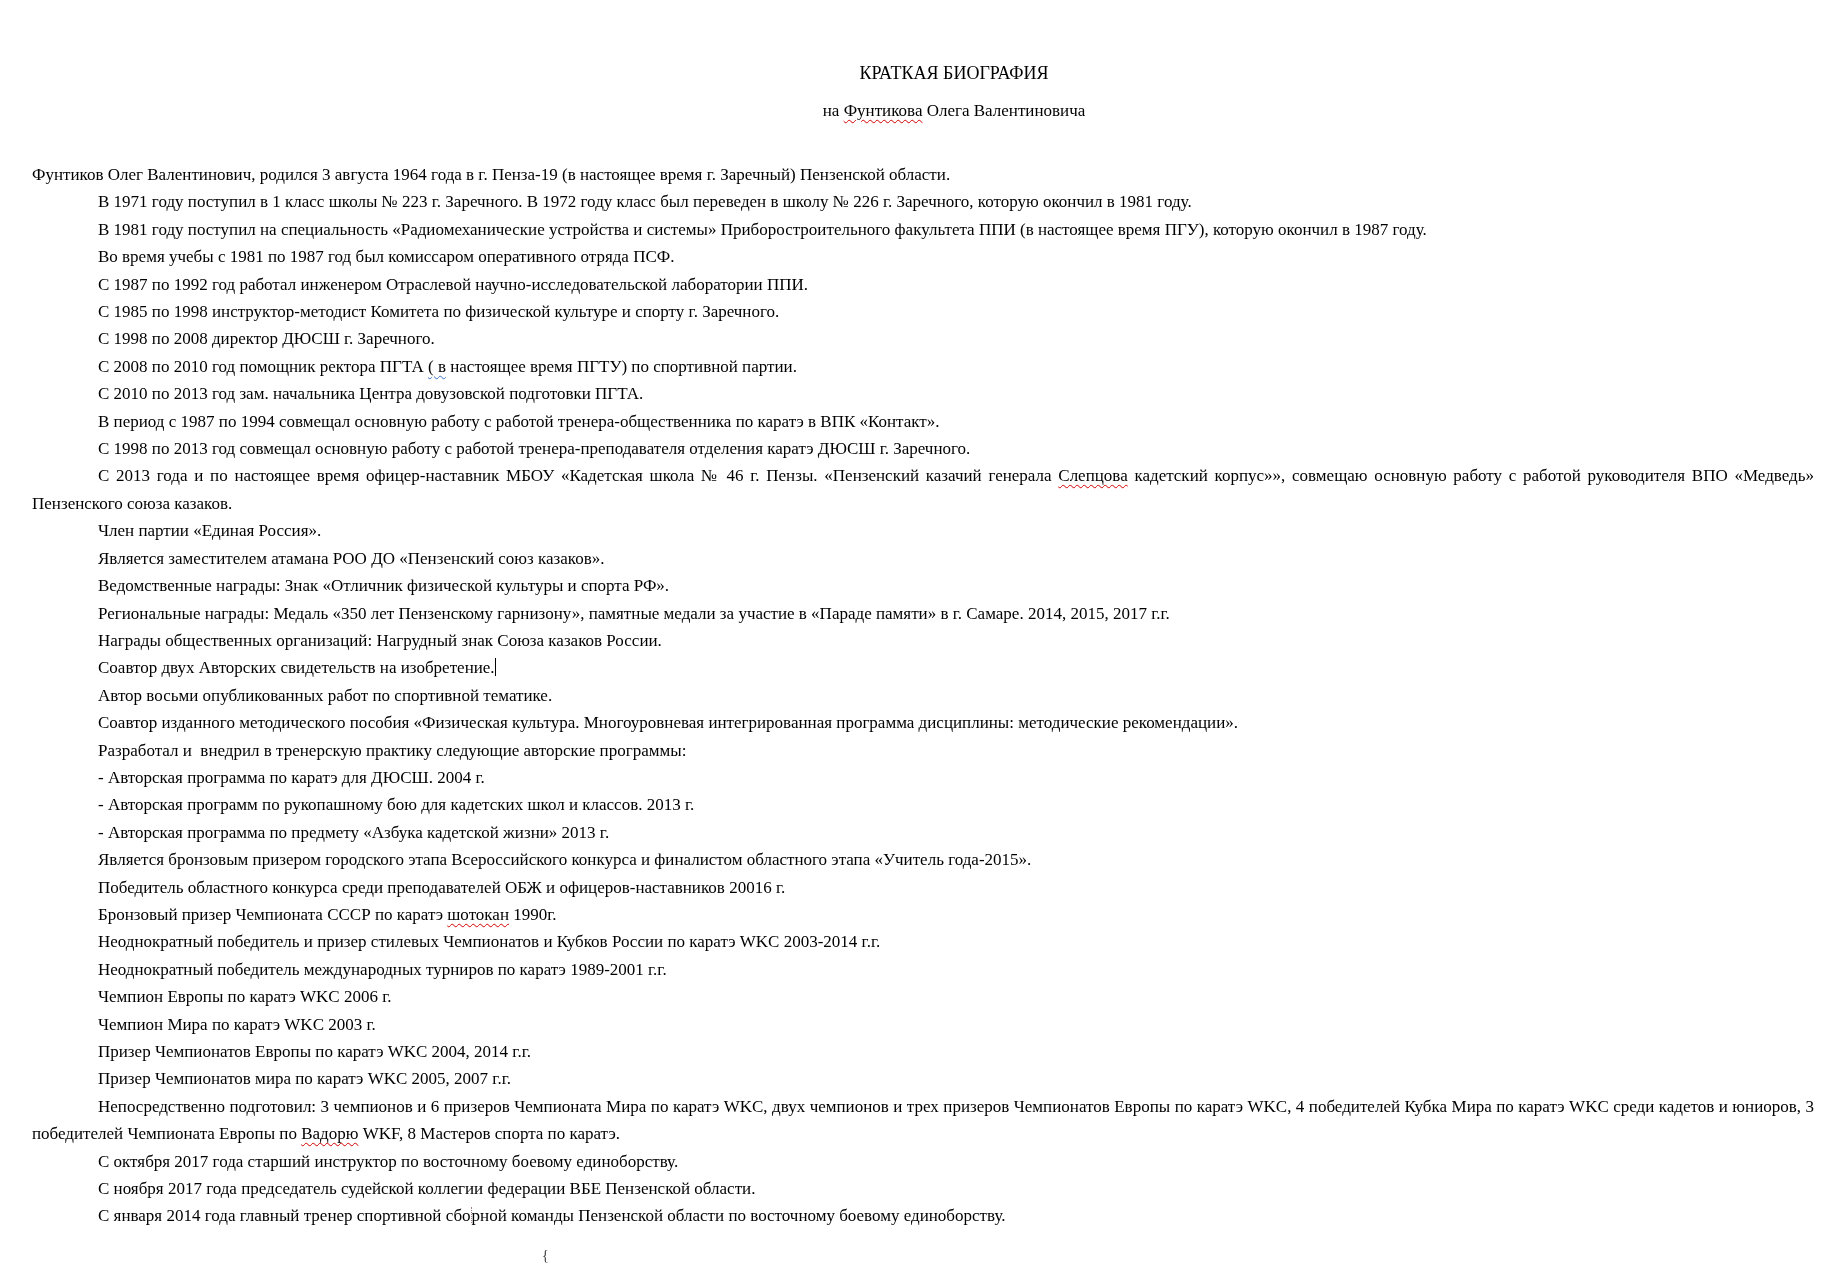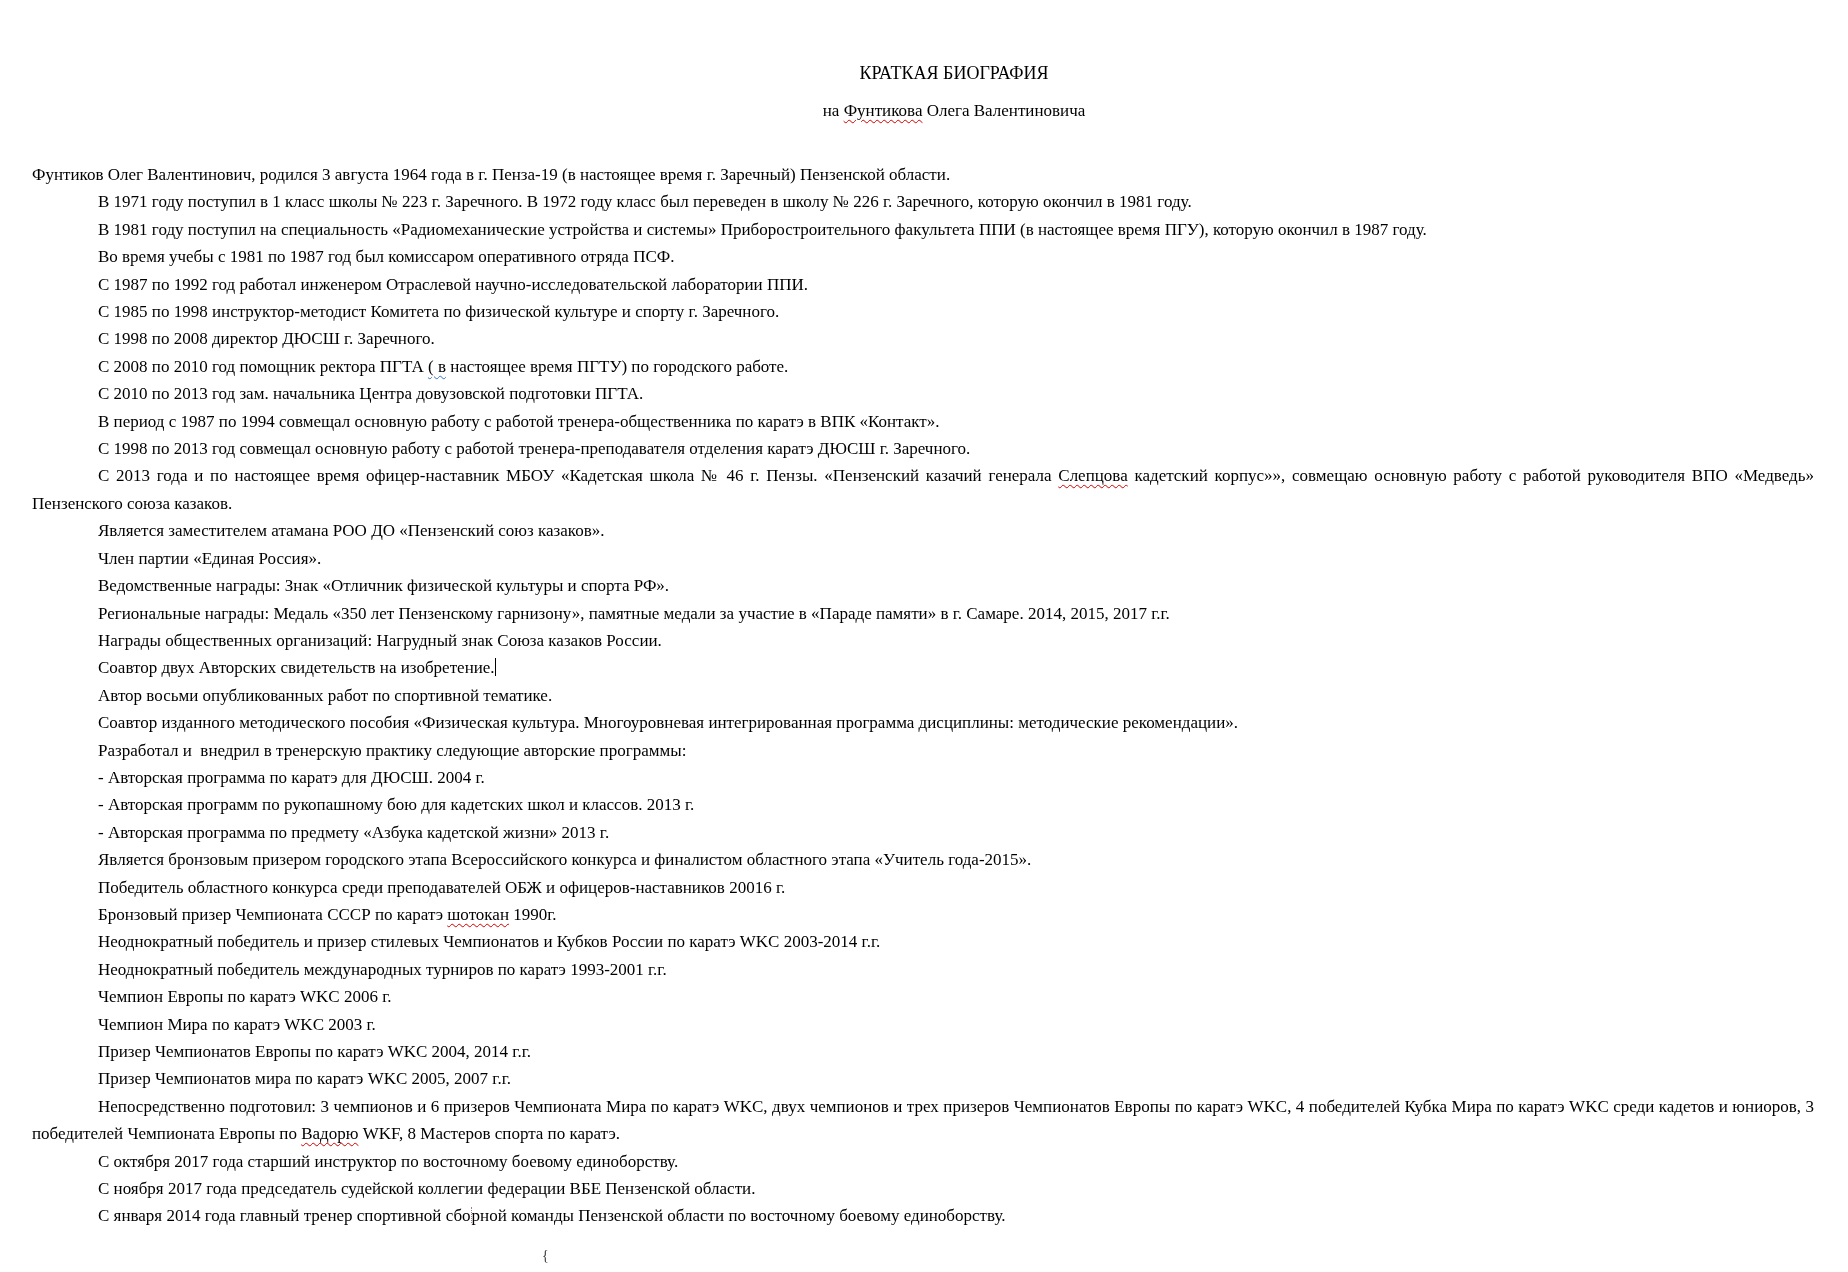--- a/index.html
+++ b/index.html
@@ -92,42 +92,42 @@
   <div class="doc-subtitle"><span>на </span><span class="spell" style="text-decoration-color: rgb(212, 0, 0); margin-top: 32px;">Фунтикова</span><span> Олега Валентиновича</span></div>
 
   <div class="doc-body">
       <p class="para noindent"><span>Фунтиков Олег Валентинович, родился 3 августа 1964 года в г. Пенза-19 (в настоящее время г. Заречный) Пензенской области.</span></p>
       <p class="para"><span>В 1971 году поступил в 1 класс школы № 223 г. Заречного. В 1972 году класс был переведен в школу № 226 г. Заречного, которую окончил в 1981 году.</span></p>
       <p class="para"><span>В 1981 году поступил на специальность «Радиомеханические устройства и системы» Приборостроительного факультета ППИ (в настоящее время ПГУ), которую окончил в 1987 году.</span></p>
       <p class="para"><span>Во время учебы с 1981 по 1987 год был комиссаром оперативного отряда ПСФ.</span></p>
       <p class="para"><span>С 1987 по 1992 год работал инженером Отраслевой научно-исследовательской лаборатории ППИ.</span></p>
       <p class="para"><span>С 1985 по 1998 инструктор-методист Комитета по физической культуре и спорту г. Заречного.</span></p>
       <p class="para"><span>С 1998 по 2008 директор ДЮСШ г. Заречного.</span></p>
-      <p class="para"><span>С 2008 по 2010 год помощник ректора ПГТА </span><span class="grammar" style="text-decoration-color: rgb(58, 111, 196);">( в</span><span> настоящее время ПГТУ) по городского работе.</span></p>
+      <p class="para"><span>С 2008 по 2010 год помощник ректора ПГТА </span><span class="grammar" style="text-decoration-color: rgb(58, 111, 196);">( в</span><span> настоящее время ПГТУ) по спортивной партии.</span></p>
       <p class="para"><span>С 2010 по 2013 год зам. начальника Центра довузовской подготовки ПГТА.</span></p>
       <p class="para"><span>В период с 1987 по 1994 совмещал основную работу с работой тренера-общественника по каратэ в ВПК «Контакт».</span></p>
       <p class="para"><span>С 1998 по 2013 год совмещал основную работу с работой тренера-преподавателя отделения каратэ ДЮСШ г. Заречного.</span></p>
       <p class="para"><span>С 2013 года и по настоящее время офицер-наставник МБОУ «Кадетская школа № 46 г. Пензы. «Пензенский казачий генерала </span><span class="spell" style="text-decoration-color: rgb(212, 0, 0);">Слепцова</span><span> кадетский корпус»», совмещаю основную работу с работой руководителя ВПО «Медведь» Пензенского союза казаков.</span></p>
+      <p class="para"><span>Член партии «Единая Россия».</span></p>
       <p class="para"><span>Является заместителем атамана РОО ДО «Пензенский союз казаков».</span></p>
-      <p class="para"><span>Член партии «Единая Россия».</span></p>
       <p class="para"><span>Ведомственные награды: Знак «Отличник физической культуры и спорта РФ».</span></p>
       <p class="para"><span>Региональные награды: Медаль «350 лет Пензенскому гарнизону», памятные медали за участие в «Параде памяти» в г. Самаре. 2014, 2015, 2017 г.г.</span></p>
       <p class="para"><span>Награды общественных организаций: Нагрудный знак Союза казаков России.</span></p>
       <p class="para"><span>Соавтор двух Авторских свидетельств на изобретение.</span><span class="cursor"></span></p>
       <p class="para"><span>Автор восьми опубликованных работ по спортивной тематике.</span></p>
       <p class="para"><span>Соавтор изданного методического пособия «Физическая культура. Многоуровневая интегрированная программа дисциплины: методические рекомендации».</span></p>
       <p class="para"><span>Разработал и  внедрил в тренерскую практику следующие авторские программы:</span></p>
       <p class="para"><span>- Авторская программа по каратэ для ДЮСШ. 2004 г.</span></p>
       <p class="para"><span>- Авторская программ по рукопашному бою для кадетских школ и классов. 2013 г.</span></p>
       <p class="para"><span>- Авторская программа по предмету «Азбука кадетской жизни» 2013 г.</span></p>
       <p class="para"><span>Является бронзовым призером городского этапа Всероссийского конкурса и финалистом областного этапа «Учитель года-2015».</span></p>
       <p class="para"><span>Победитель областного конкурса среди преподавателей ОБЖ и офицеров-наставников 20016 г.</span></p>
       <p class="para"><span>Бронзовый призер Чемпионата СССР по каратэ </span><span class="spell" style="text-decoration-color: rgb(212, 0, 0);">шотокан</span><span> 1990г.</span></p>
       <p class="para"><span>Неоднократный победитель и призер стилевых Чемпионатов и Кубков России по каратэ WKC 2003-2014 г.г.</span></p>
-      <p class="para"><span>Неоднократный победитель международных турниров по каратэ 1993-2001 г.г.</span></p>
+      <p class="para"><span>Неоднократный победитель международных турниров по каратэ 1989-2001 г.г.</span></p>
       <p class="para"><span>Чемпион Европы по каратэ WKC 2006 г.</span></p>
       <p class="para"><span>Чемпион Мира по каратэ WKC 2003 г.</span></p>
       <p class="para"><span>Призер Чемпионатов Европы по каратэ WKC 2004, 2014 г.г.</span></p>
       <p class="para"><span>Призер Чемпионатов мира по каратэ WKC 2005, 2007 г.г.</span></p>
       <p class="para"><span>Непосредственно подготовил: 3 чемпионов и 6 призеров Чемпионата Мира по каратэ WKC, двух чемпионов и трех призеров Чемпионатов Европы по каратэ WKC, 4 победителей Кубка Мира по каратэ WKC среди кадетов и юниоров, 3 победителей Чемпионата Европы по </span><span class="spell" style="text-decoration-color: rgb(212, 0, 0);">Вадорю</span><span> WKF, 8 Мастеров спорта по каратэ.</span></p>
       <p class="para"><span>С октября 2017 года старший инструктор по восточному боевому единоборству.</span></p>
       <p class="para"><span>С ноября 2017 года председатель судейской коллегии федерации ВБЕ Пензенской области.</span></p>
       <p class="para"><span>С января 2014 года главный тренер спортивной сбо</span><span class="vmark"></span><span>рной команды Пензенской области по восточному боевому единоборству.</span></p>
     </div>
 

